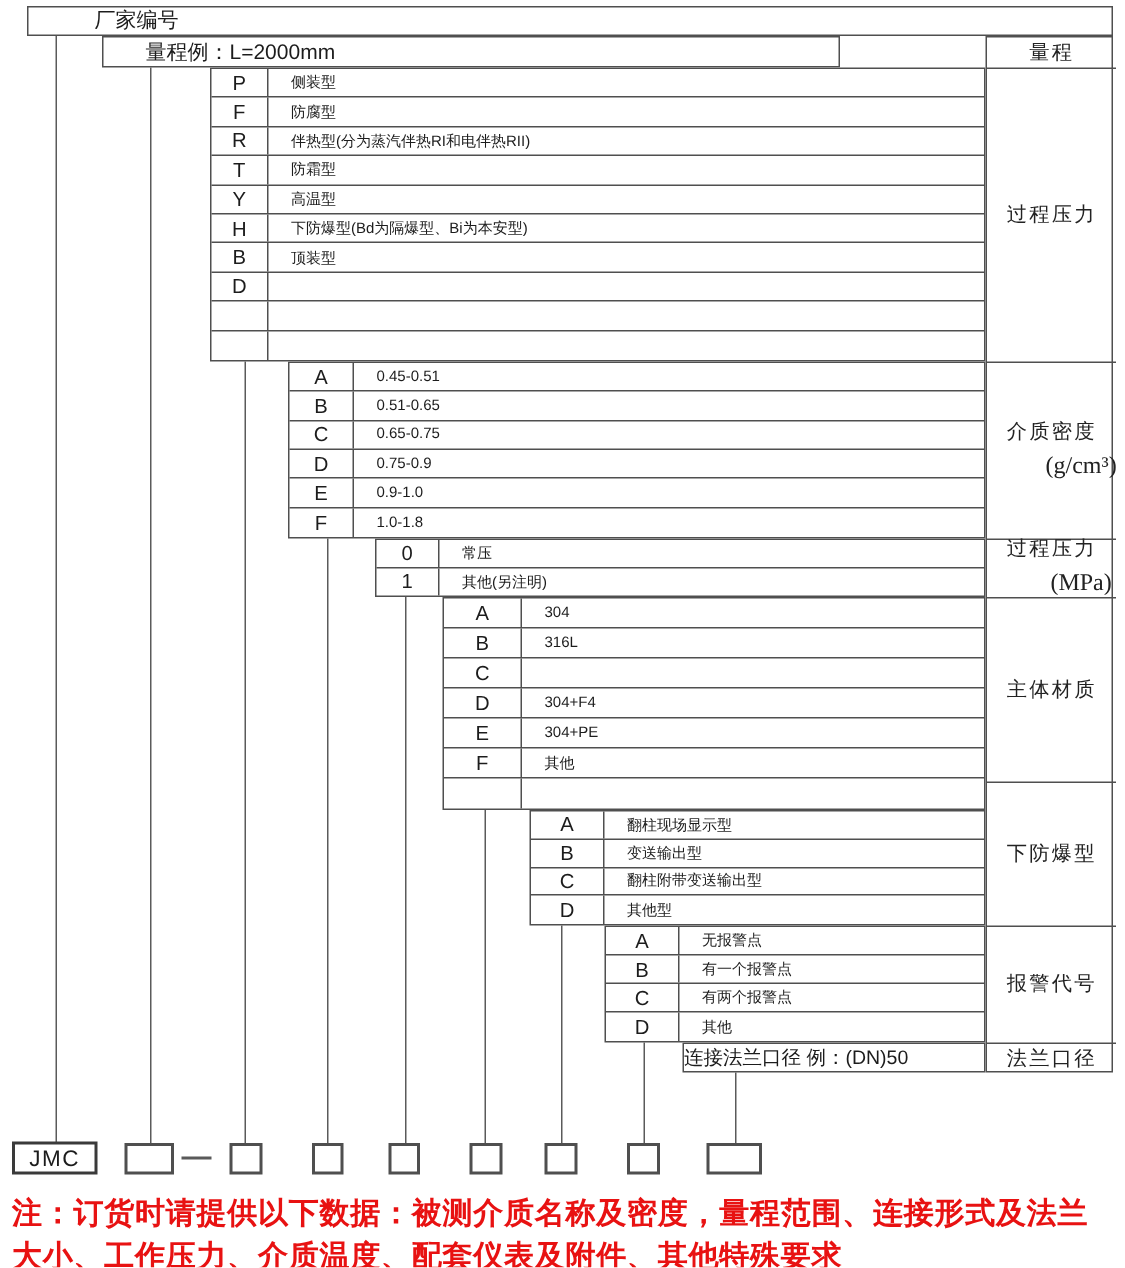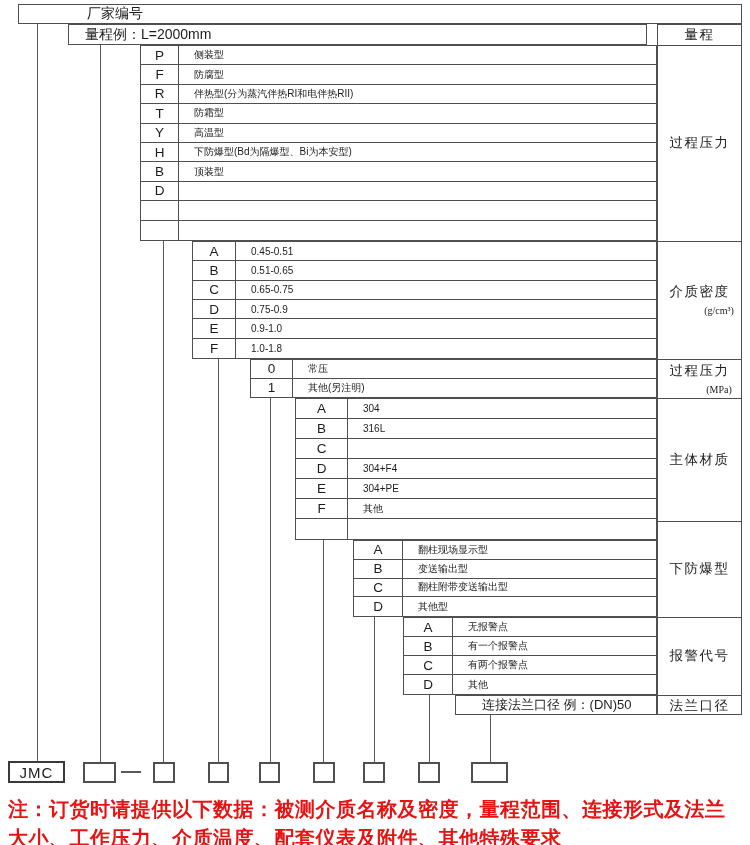--- a/index.html
+++ b/index.html
@@ -17,43 +17,43 @@
   .tbl { position:absolute; box-sizing:border-box; border:1px solid #4f4f4f; display:grid; background:#fff; }
   .tr { display:flex; border-bottom:1px solid #4f4f4f; box-sizing:border-box; }
   .tr:last-child { border-bottom:none; }
   .td-code { box-sizing:border-box; border-right:1px solid #4f4f4f; display:flex; align-items:center; justify-content:center; font-size:13.5px; flex:0 0 auto; }
   .td-desc { display:flex; align-items:center; padding-left:15px; font-size:10px; flex:1 1 auto; white-space:nowrap; overflow:hidden; }
 
   
   .labelcol { position:absolute; left:657px; top:24px; width:85px; height:691px; box-sizing:border-box; border:1px solid #4f4f4f; display:grid; grid-template-rows:21px 196px 118px 39px 123px 96px 78px 1fr; background:#fff; }
   .lcell { border-bottom:1px solid #4f4f4f; display:flex; flex-direction:column; align-items:center; justify-content:center; font-family:"Liberation Serif","DejaVu Serif",serif; font-size:13.5px; letter-spacing:1.5px; line-height:1.55; color:#222; }
   .lcell:last-child { border-bottom:none; }
-  .lcell .unit { letter-spacing:0; font-size:10px;margin-left:39px; }
+  .lcell .unit { letter-spacing:0; font-size:16px;margin-left:39px; }
 
   
   .vline { position:absolute; width:1px; background:#5a5a5a; }
 
   
   .bbox { position:absolute; top:762px; height:21px; box-sizing:border-box; border:2px solid #4f4f4f; background:#fff; }
   .model { position:absolute; left:8px; top:761px; width:57px; height:22px; box-sizing:border-box; border:2px solid #3a3a3a; display:flex; align-items:center; justify-content:center; font-size:15px; font-weight:normal; letter-spacing:1px; }
   .dash { position:absolute; left:121px; top:771px; width:20px; height:2px; background:#5a5a5a; }
 
   
   .note { position:absolute; left:8px; top:795px; width:740px; color:#e81212; font-weight:bold; font-size:20px; line-height:29px; letter-spacing:0.5px; }
 </style>
 </head>
 <body>
 
 <div class="page">
 
-  <div class="abs hbox" style="left:18px; top:4px; width:724px; height:20px; padding-left:68px;">
+  <div class="abs hbox" style="left:18px; top:4px; width:724px; height:20px; padding-left:44px;">
     <span>厂家编号</span>
   </div>
 
-  <div class="abs hbox" style="left:68px; top:24px; width:579px; height:21px; padding-left:16px;">
+  <div class="abs hbox" style="left:68px; top:24px; width:492px; height:21px; padding-left:28px;">
     <span>量程例：L=2000mm</span>
   </div>
 
   <div class="tbl" style="left:140px; top:45px; width:517px; height:196px; grid-template-rows:repeat(10,1fr);">
     <div class="tr">
         <div class="td-code" style="width:38px">P</div>
         <div class="td-desc">侧装型</div>
       </div>
     <div class="tr">
         <div class="td-code" style="width:38px">F</div>
@@ -191,21 +191,21 @@
     <div class="tr">
         <div class="td-code" style="width:49px">C</div>
         <div class="td-desc">有两个报警点</div>
       </div>
     <div class="tr">
         <div class="td-code" style="width:49px">D</div>
         <div class="td-desc">其他</div>
       </div>
   </div>
 
-  <div class="abs hbox" style="left:455px; top:695px; width:202px; height:20px; padding-left:26px; font-size:13px;">
+  <div class="abs hbox" style="left:455px; top:695px; width:202px; height:20px; padding-left:0; font-size:13px;">
     <span>连接法兰口径 例：(DN)50</span>
   </div>
 
   <div class="labelcol">
     <div class="lcell">
         <span>量程</span>
       </div>
     <div class="lcell">
         <span>过程压力</span>
       </div>

